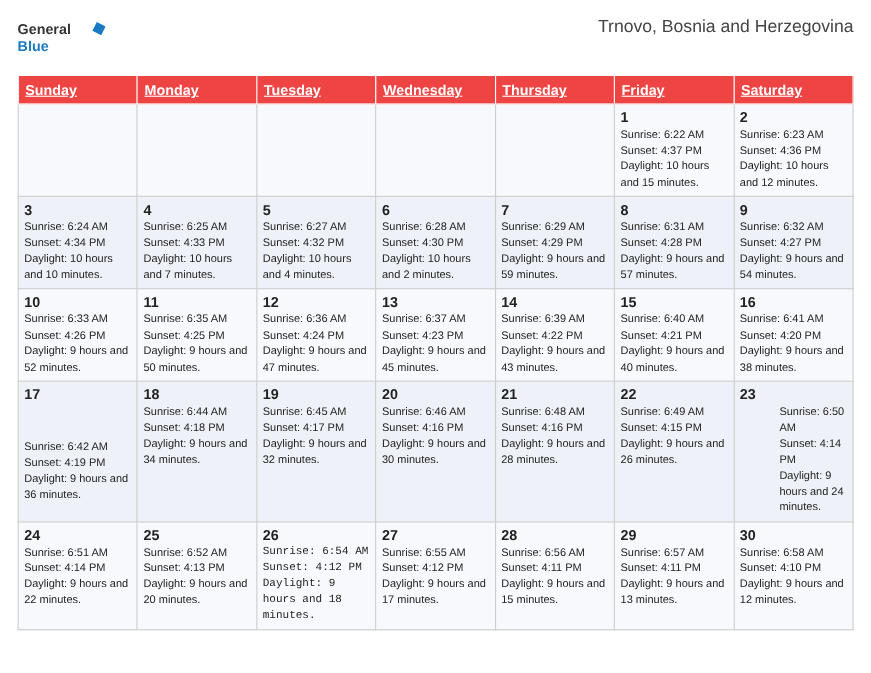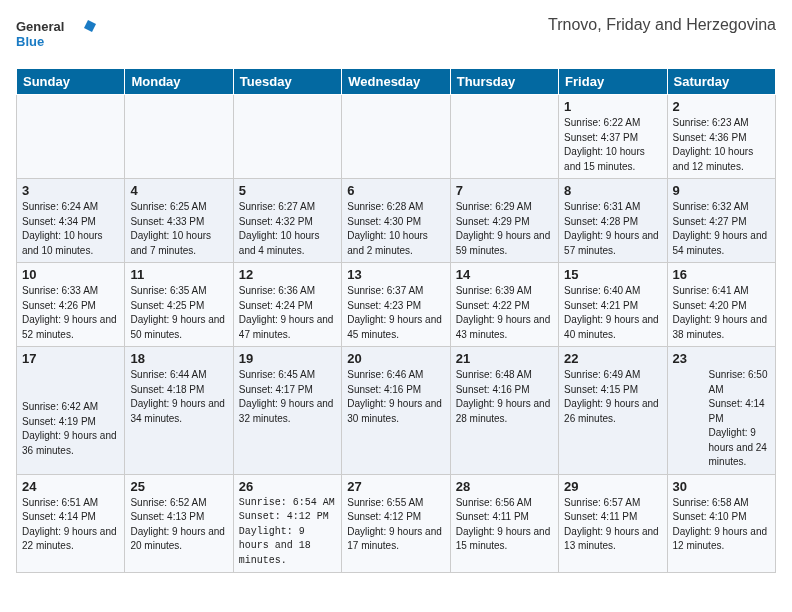--- a/index.html
+++ b/index.html
@@ -30,27 +30,28 @@
     .title-block h2 {
       font-size: 16px;
       font-weight: 400;
       color: #444;
     }
     .calendar {
       width: 100%;
       border-collapse: collapse;
     }
     .calendar thead tr th {
-      background: #0369a1;
+      background: #ef4444;
       color: #fff;
       font-size: 13px;
       font-weight: bold;
       padding: 5px 6px;
       border: 1px solid #fff;
       text-align: left;
+      text-decoration: underline;
     }
     .calendar tbody tr td {
       vertical-align: top;
       border: 1px solid #ccc;
       padding: 4px 5px;
       font-size: 10.5px;
       color: #222;
       width: calc(100% / 7);
       min-height: 70px;
       background: #fff;
@@ -79,21 +80,21 @@
 
 <div class="header">
   <div class="logo">
   <svg width="80" height="40" viewBox="0 0 80 40" xmlns="http://www.w3.org/2000/svg">
     <text x="0" y="15" font-size="13" font-weight="bold" fill="#333" font-family="Arial">General</text>
     <text x="0" y="30" font-size="13" font-weight="bold" fill="#1a7bc4" font-family="Arial">Blue</text>
     <polygon points="72,4 80,8 76,16 68,12" fill="#1a7bc4"></polygon>
   </svg>
 </div>
   <div class="title-block">
-    <h2>Trnovo, Friday and Herzegovina</h2>
+    <h2>Trnovo, Bosnia and Herzegovina</h2>
   </div>
 </div>
 
 <table class="calendar">
   <thead>
     <tr>
     <th>Sunday</th>
         <th>Monday</th>
         <th>Tuesday</th>
         <th>Wednesday</th>

